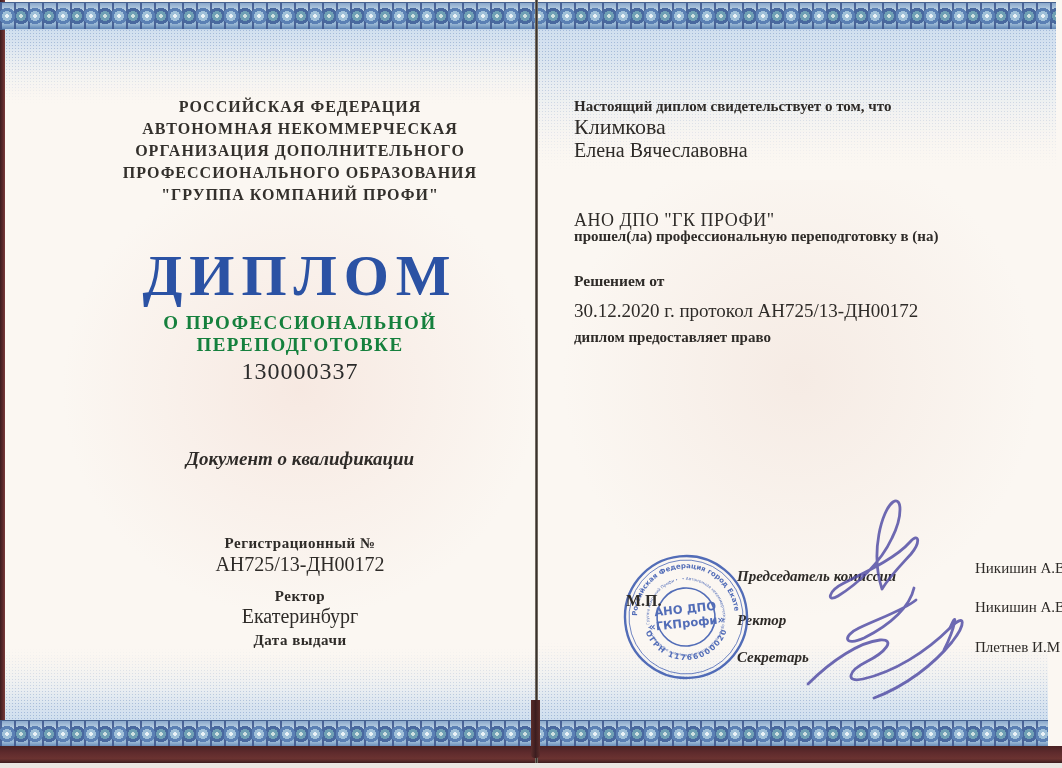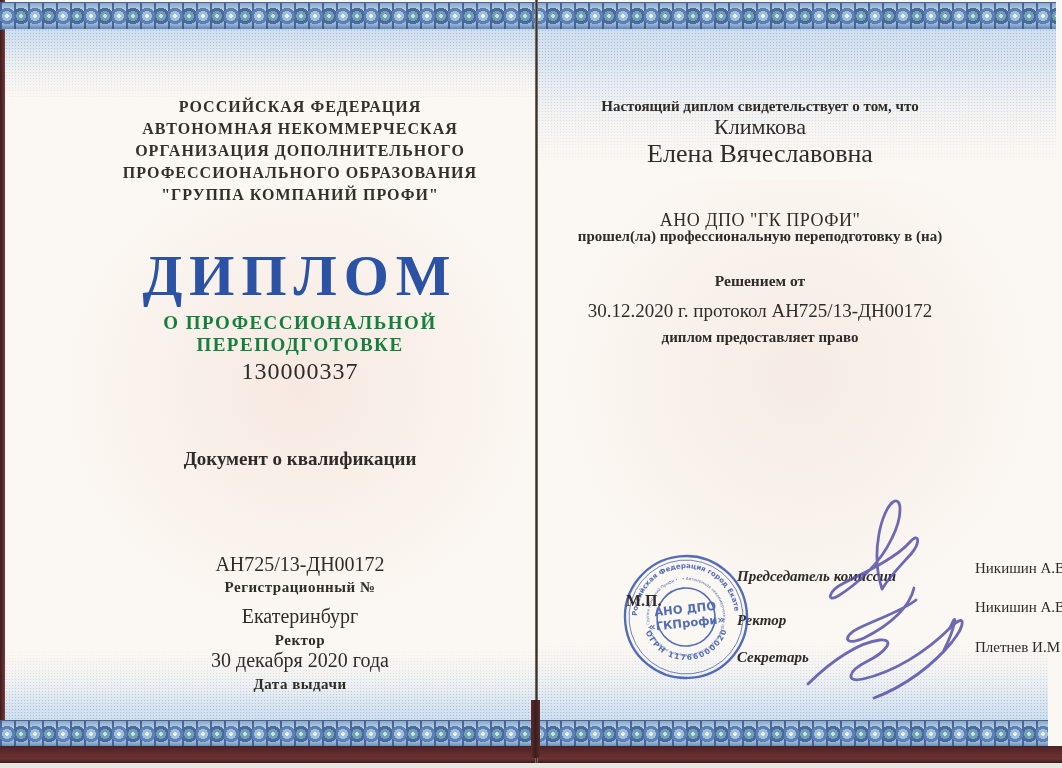--- a/index.html
+++ b/index.html
@@ -39,35 +39,35 @@
   .sp-bl{left:5px;top:648px;width:530px;height:72px;transform:scaleY(-1);}
   .sp-br{left:538px;top:640px;width:510px;height:80px;transform:scaleY(-1);}
   .wash{position:absolute;pointer-events:none;}
   .wash-l{left:60px;top:200px;width:480px;height:420px;
     background:radial-gradient(ellipse at 50% 45%, rgba(243,221,212,.55), rgba(0,0,0,0) 70%);}
   .wash-r{left:560px;top:180px;width:480px;height:440px;
     background:radial-gradient(ellipse at 50% 45%, rgba(240,223,214,.5), rgba(0,0,0,0) 70%);}
   
   .abs{position:absolute;}
   .lp{left:85px;width:430px;text-align:center;}
-  .rp{left:523px;width:474px;text-align:center;}
+  .rp{left:574px;width:474px;text-align:left;}
   .org-lines{top:96px;font-size:16px;font-weight:600;letter-spacing:1px;line-height:22px;color:#33302c;}
   .title{top:242px;font-size:58px;font-weight:bold;color:#2b52a4;letter-spacing:7px;}
   .subtitle{font-size:19px;font-weight:bold;color:#15803d;letter-spacing:1.5px;}
   .subtitle1{top:312px;} .subtitle2{top:334px;}
   .number{top:358px;font-size:24px;letter-spacing:1px;color:#2b2b2b;}
-  .doc-type{top:448px;font-size:19px;font-weight:bold;}
-  .fld-label{font-size:15px;font-weight:bold;letter-spacing:0.5px;margin-top:44px;}
+  .doc-type{top:448px;font-size:19px;font-style:italic;font-weight:bold;}
+  .fld-label{font-size:15px;font-weight:bold;letter-spacing:0.5px;}
   .fld-value{font-size:20px;}
   .reg-label{top:535px;} .reg-value{top:553px;}
   .city-label{top:588px;} .city-value{top:605px;}
   .date-label{top:632px;} .date-value{top:649px;}
   .intro{top:98px;font-size:15px;font-weight:bold;}
   .surname{top:114px;font-size:22px;}
-  .fullname{top:139px;font-size:26px;}
+  .fullname{top:139px;font-size:20px;}
   .completed{top:180px;font-size:15px;font-weight:bold;margin-top:48px;}
   .org-name{top:210px;font-size:18px;letter-spacing:0.5px;}
   .dec-label{top:272px;font-size:15.5px;font-weight:bold;}
   .dec-value{top:300px;font-size:19px;}
   .grants{top:328px;font-size:15px;font-weight:bold;line-height:19px;}
   .field{top:388px;font-size:17px;}
   .mp{left:626px;top:592px;font-size:16px;font-weight:bold;z-index:4;}
   .role{position:absolute;left:737px;font-size:15px;font-style:italic;font-weight:bold;white-space:nowrap;z-index:2;}
   .role-1{top:568px;} .role-2{top:612px;} .role-3{top:649px;}
   .signer{position:absolute;left:975px;font-size:15px;white-space:nowrap;z-index:2;}
@@ -106,21 +106,20 @@
   <div class="abs lp subtitle subtitle1">О ПРОФЕССИОНАЛЬНОЙ</div>
   <div class="abs lp subtitle subtitle2">ПЕРЕПОДГОТОВКЕ</div>
   <div class="abs lp number">130000337</div>
   <div class="abs lp doc-type">Документ о квалификации</div>
 
   <div class="abs lp fld-label reg-label">Регистрационный №</div>
   <div class="abs lp fld-value reg-value">АН725/13-ДН00172</div>
   <div class="abs lp fld-label city-label">Ректор</div>
   <div class="abs lp fld-value city-value">Екатеринбург</div>
   <div class="abs lp fld-label date-label">Дата выдачи</div>
-  <div class="abs lp fld-value date-value">30 декабря 2020 года</div>
 
   <div class="abs rp intro">Настоящий диплом свидетельствует о том, что</div>
   <div class="abs rp surname">Климкова</div>
   <div class="abs rp fullname">Елена Вячеславовна</div>
   <div class="abs rp completed">прошел(ла) профессиональную переподготовку в (на)</div>
   <div class="abs rp org-name">АНО ДПО "ГК ПРОФИ"</div>
   <div class="abs rp dec-label">Решением от</div>
   <div class="abs rp dec-value">30.12.2020 г. протокол АН725/13-ДН00172</div>
   <div class="abs rp grants">
     <div>диплом предоставляет право</div>

